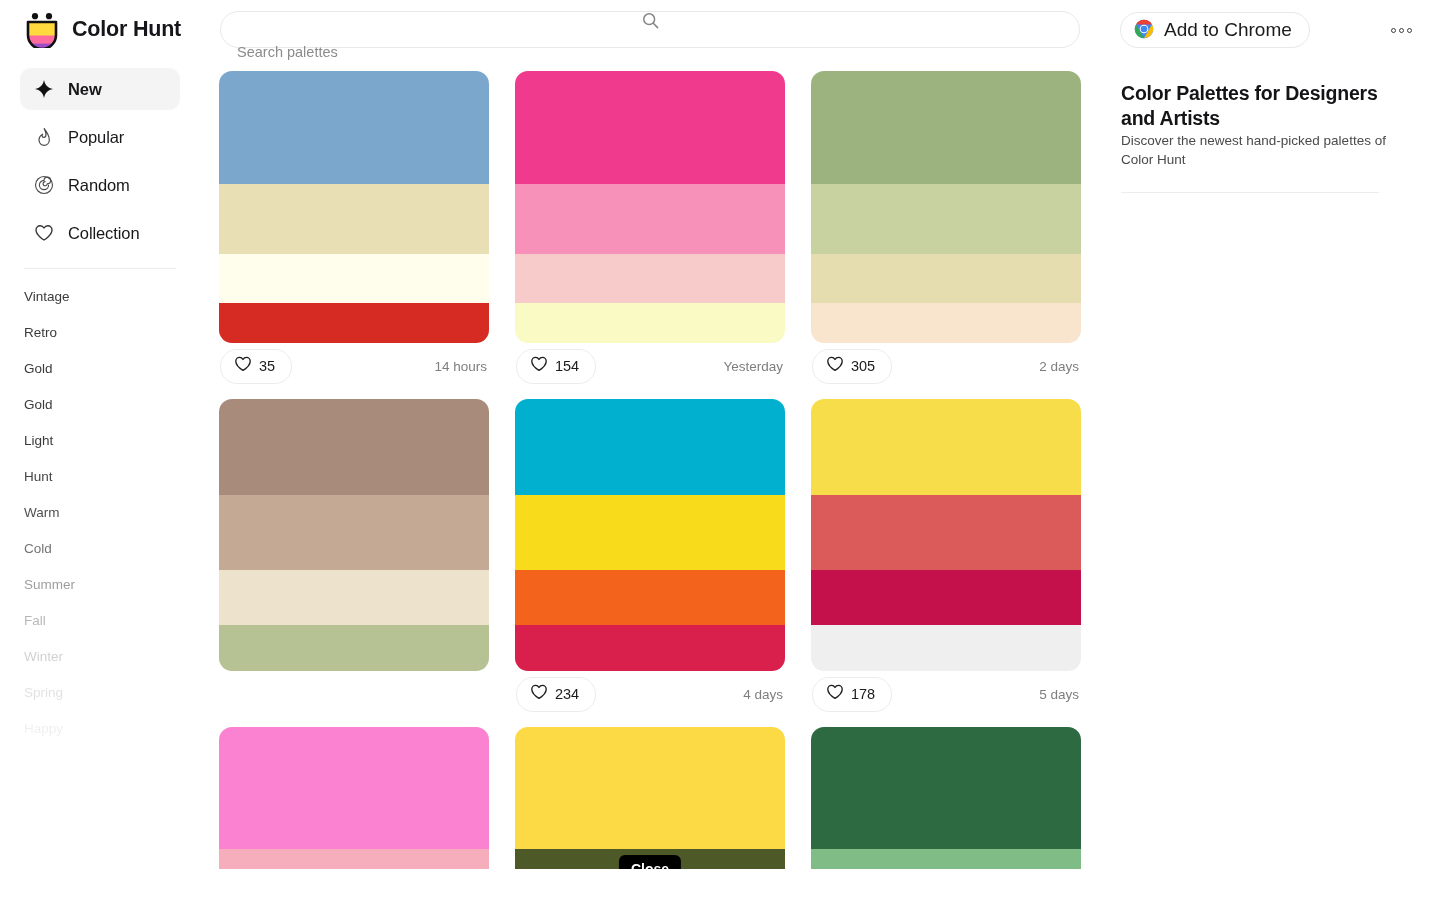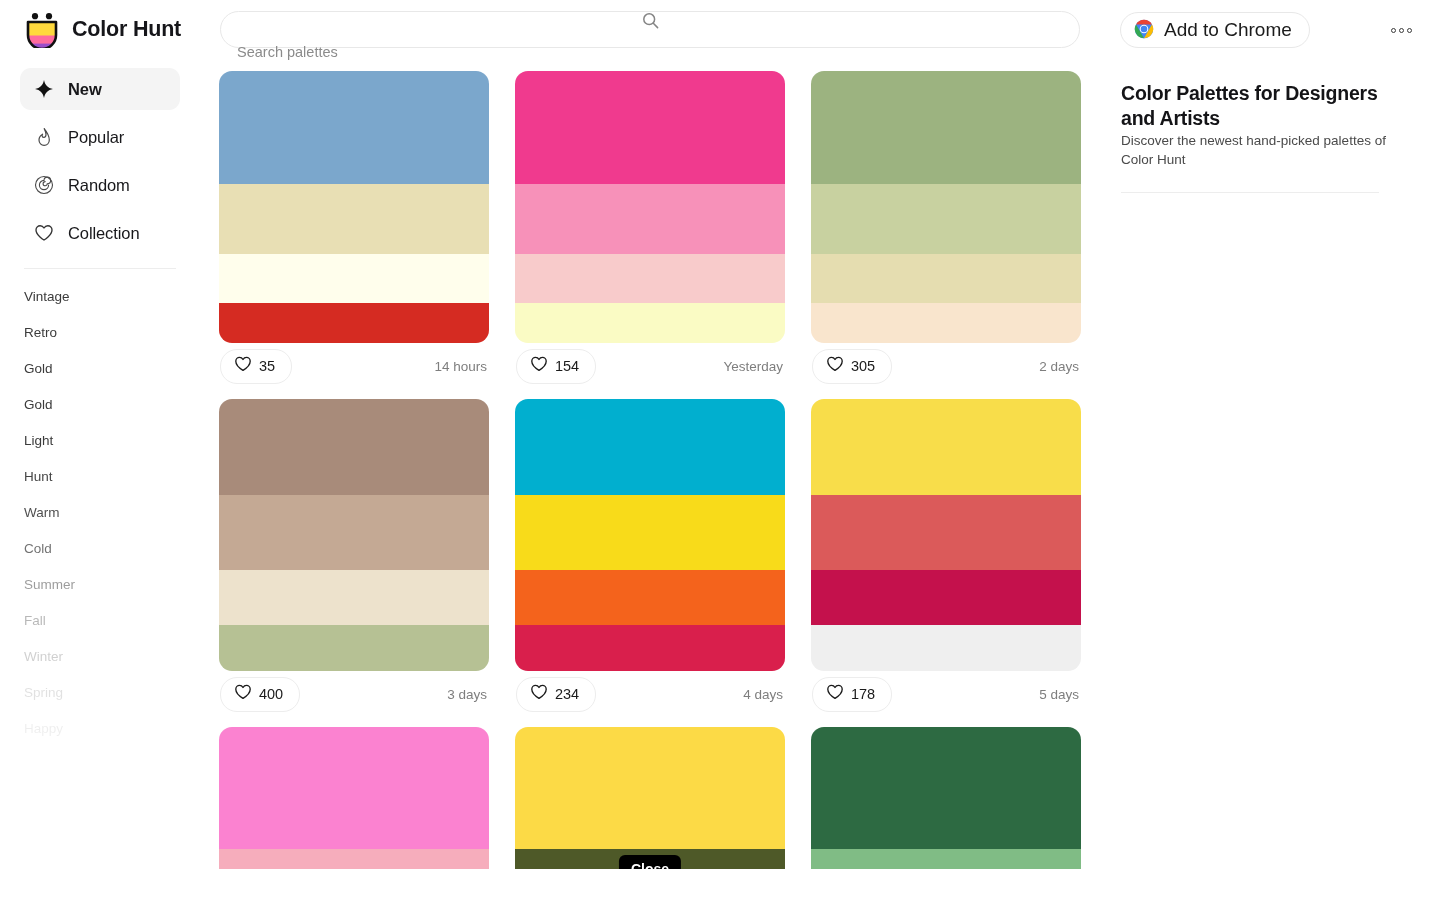--- a/index.html
+++ b/index.html
@@ -411,29 +411,20 @@
           <div class="time-label">2 days</div>
         </div>
       </div>
       <div class="card">
         <div class="swatches">
           <div class="swatch" style="background: rgb(168, 139, 122); height: 96px;"></div>
           <div class="swatch" style="background: rgb(196, 169, 148); height: 75px;"></div>
           <div class="swatch" style="background: rgb(237, 226, 204); height: 55px;"></div>
           <div class="swatch" style="background: rgb(182, 193, 148); height: 46px;"></div>
         </div>
-        <div class="card-footer">
-          <div class="like-pill">
-            <span><svg width="18" height="18" viewBox="0 0 20 20" fill="none">
-                <path d="M10 17 C10 17 2 12.1 2 6.9 C2 4.5 3.9 2.7 6.2 2.7 C7.8 2.7 9.2 3.6 10 5 C10.8 3.6 12.2 2.7 13.8 2.7 C16.1 2.7 18 4.5 18 6.9 C18 12.1 10 17 10 17 Z" stroke="#1b1b1b" stroke-width="1.5" stroke-linejoin="round"></path>
-              </svg></span>
-            <span class="like-count">400</span>
-          </div>
-          <div class="time-label">3 days</div>
-        </div>
       </div>
       <div class="card">
         <div class="swatches">
           <div class="swatch" style="background: rgb(1, 175, 207); height: 96px;"></div>
           <div class="swatch" style="background: rgb(248, 219, 26); height: 75px;"></div>
           <div class="swatch" style="background: rgb(244, 99, 28); height: 55px;"></div>
           <div class="swatch" style="background: rgb(217, 31, 76); height: 46px;"></div>
         </div>
         <div class="card-footer">
           <div class="like-pill">

